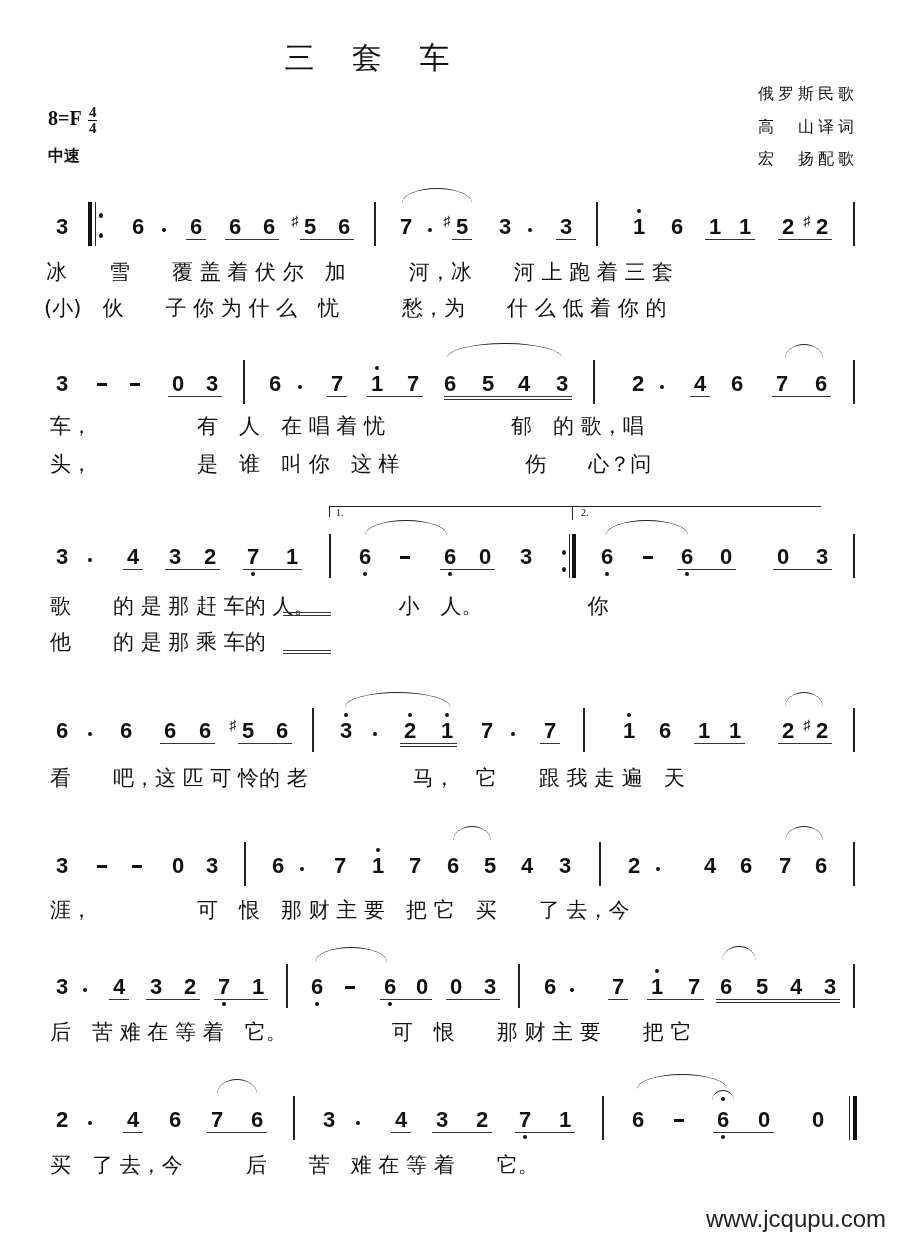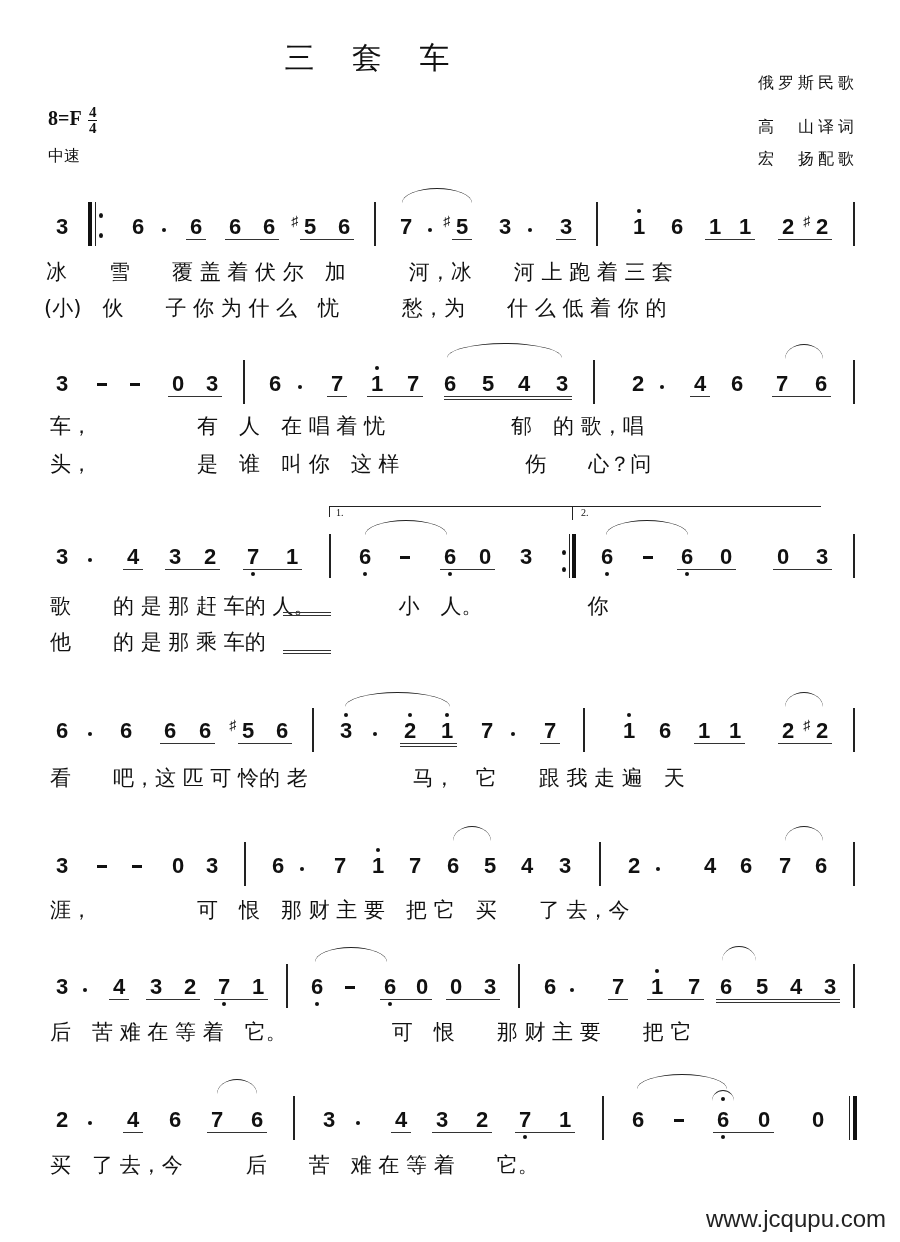--- a/index.html
+++ b/index.html
@@ -4,21 +4,21 @@
 <style>
   html,body{margin:0;padding:0;background:#fff;}
   body{width:900px;height:1242px;position:relative;overflow:hidden;color:#111;
        font-family:"DejaVu Sans","Liberation Sans",sans-serif;}
   .abs{position:absolute;}
   .title{left:0;width:748px;top:38px;text-align:center;font-size:30px;letter-spacing:14px;font-weight:400;}
   .key{left:48px;top:105px;font-family:"Liberation Serif",serif;font-size:20px;font-weight:bold;}
   .frac{display:inline-block;vertical-align:middle;text-align:center;font-size:15px;line-height:15px;margin-left:2px;}
   .frac span{display:block;}
   .frac .num{border-bottom:1px solid #111;padding:0 1px;}
-  .tempo{left:48px;top:146px;font-size:16px;}
+  .tempo{left:48px;top:146px;font-size:16px;font-weight:bold;}
   .credit{right:42px;font-size:16px;letter-spacing:4px;text-align:right;}
   .n{position:absolute;font-family:"Liberation Sans",sans-serif;font-weight:bold;font-size:22px;width:20px;text-align:center;line-height:22px;}
   .n .sh{font-size:14px;position:absolute;left:-9px;top:-6px;font-weight:normal;}
   .n .hd{position:absolute;left:8px;top:-7px;width:4px;height:4px;border-radius:50%;background:#111;}
   .n .ld{position:absolute;left:8px;top:26px;width:4px;height:4px;border-radius:50%;background:#111;}
   .dot{position:absolute;width:4px;height:4px;border-radius:50%;background:#111;}
   .dash{position:absolute;width:10px;height:3px;background:#111;}
   .ul{position:absolute;height:1px;background:#333;}
   .bar{position:absolute;width:2px;background:#222;}
   .bar.thick{width:4px;background:#111;}
@@ -35,21 +35,21 @@
 
 <div class="abs key">
   <span>8=F</span>
   <span class="frac">
     <span class="num">4</span>
     <span>4</span>
   </span>
 </div>
 <div class="abs tempo">中速</div>
 
-<div class="abs credit" style="top:73px">俄罗斯民歌</div>
+<div class="abs credit" style="top:84px">俄罗斯民歌</div>
 <div class="abs credit" style="top:117px">高　山译词</div>
 <div class="abs credit" style="top:149px">宏　扬配歌</div>
 
 <div>
   <span class="n" style="left:52px;top:216px">3</span>
   <div class="bar thick" style="left:88px;top:202px;height:44px"></div>
   <div class="bar" style="left:95px;top:202px;height:44px;width:1px"></div>
   <div class="rdot" style="left:99px;top:213px"></div>
   <div class="rdot" style="left:99px;top:233px"></div>
   <span class="n" style="left:128px;top:216px">6</span>

